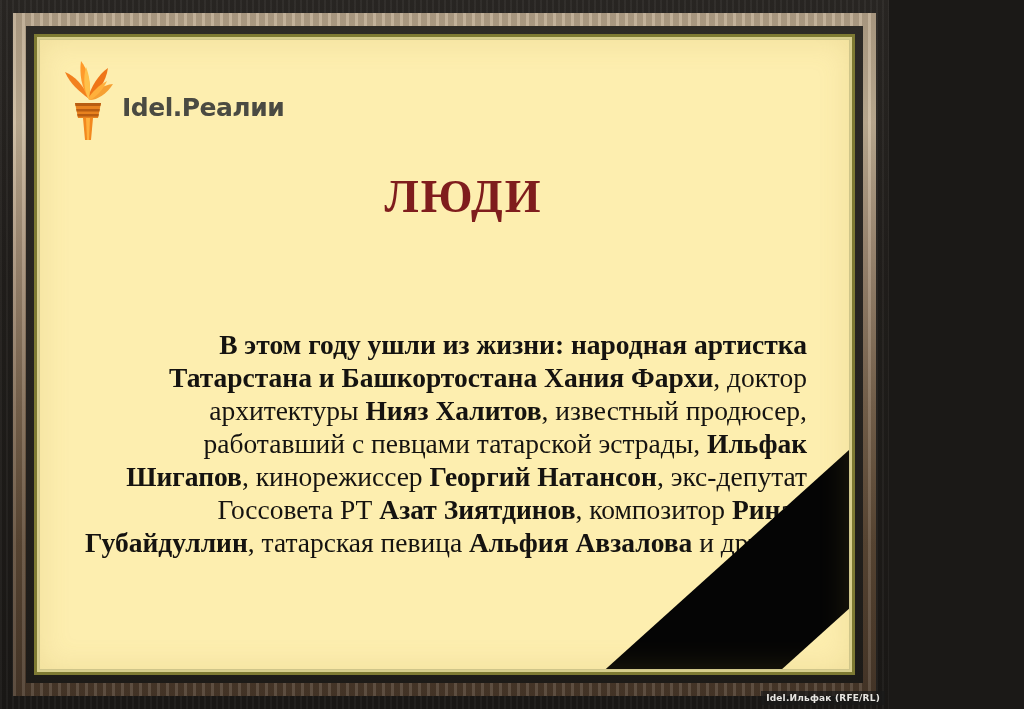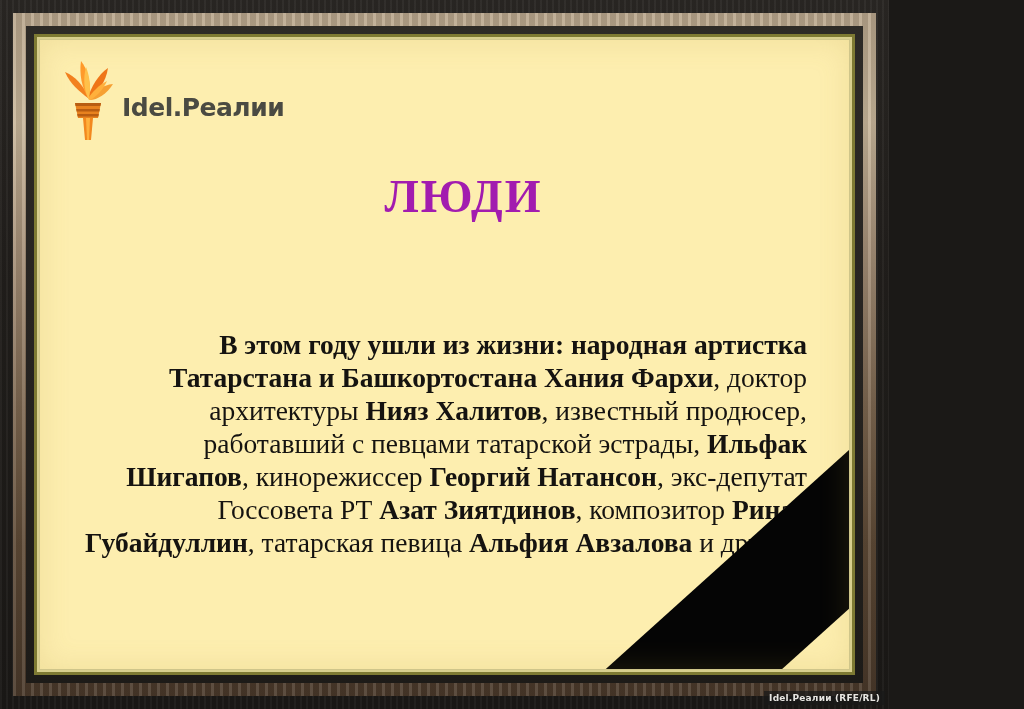--- a/index.html
+++ b/index.html
@@ -93,21 +93,21 @@
   }
 
   
   #title{
     position:absolute;left:0;right:0;top:130px;
     text-align:center;
     font-family:"Liberation Serif",serif;
     font-weight:bold;
     font-size:46px;
     letter-spacing:2px;
-    color:#a21caf;
+    color:#7f1d1d;
     margin-left:38px;
   }
 
   
   #body-text{
     position:absolute;left:42px;right:42px;top:288px;
     text-align:right;
     font-family:"Liberation Serif",serif;
     font-size:27.5px;
     line-height:33px;
@@ -172,14 +172,14 @@
       <div id="logo-wordmark" style="color: rgb(74, 74, 66);">Idel.Реалии</div>
     </div>
 
     <div id="title">ЛЮДИ</div>
 
     <div id="body-text"><b>В этом году ушли из жизни: народная артистка Татарстана и Башкортостана </b><b>Хания Фархи</b><span class="reg">, доктор архитектуры </span><b>Нияз Халитов</b><span class="reg">, известный продюсер, работавший с певцами татарской эстрады, </span><b>Ильфак Шигапов</b><span class="reg">, кинорежиссер </span><b>Георгий Натансон</b><span class="reg">, экс-депутат Госсовета РТ </span><b>Азат Зиятдинов</b><span class="reg">, композитор </span><b>Ринат Губайдуллин</b><span class="reg">, татарская певица </span><b>Альфия Авзалова</b><span class="reg"> и другие.</span></div>
 
     <div id="mourning-ribbon" style="background: rgb(5, 5, 5);"></div>
   </div>
 
-  <div id="watermark">Idel.Реалии (RFE/RL)</div>
+  <div id="watermark">Idel.Ильфак (RFE/RL)</div>
 </div>
 
 </body></html>

